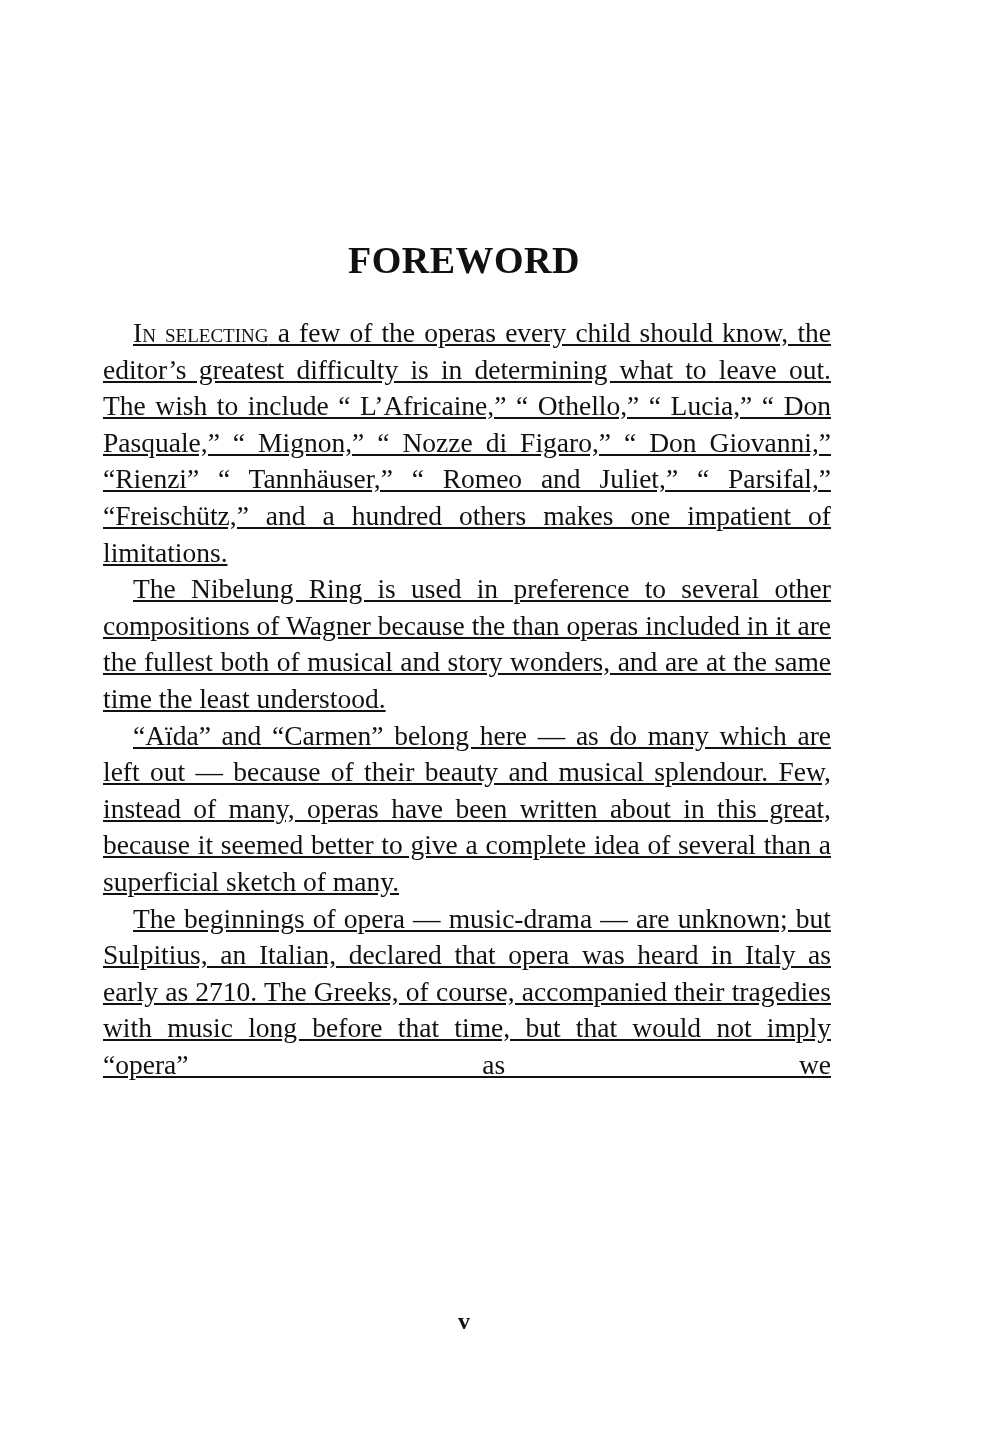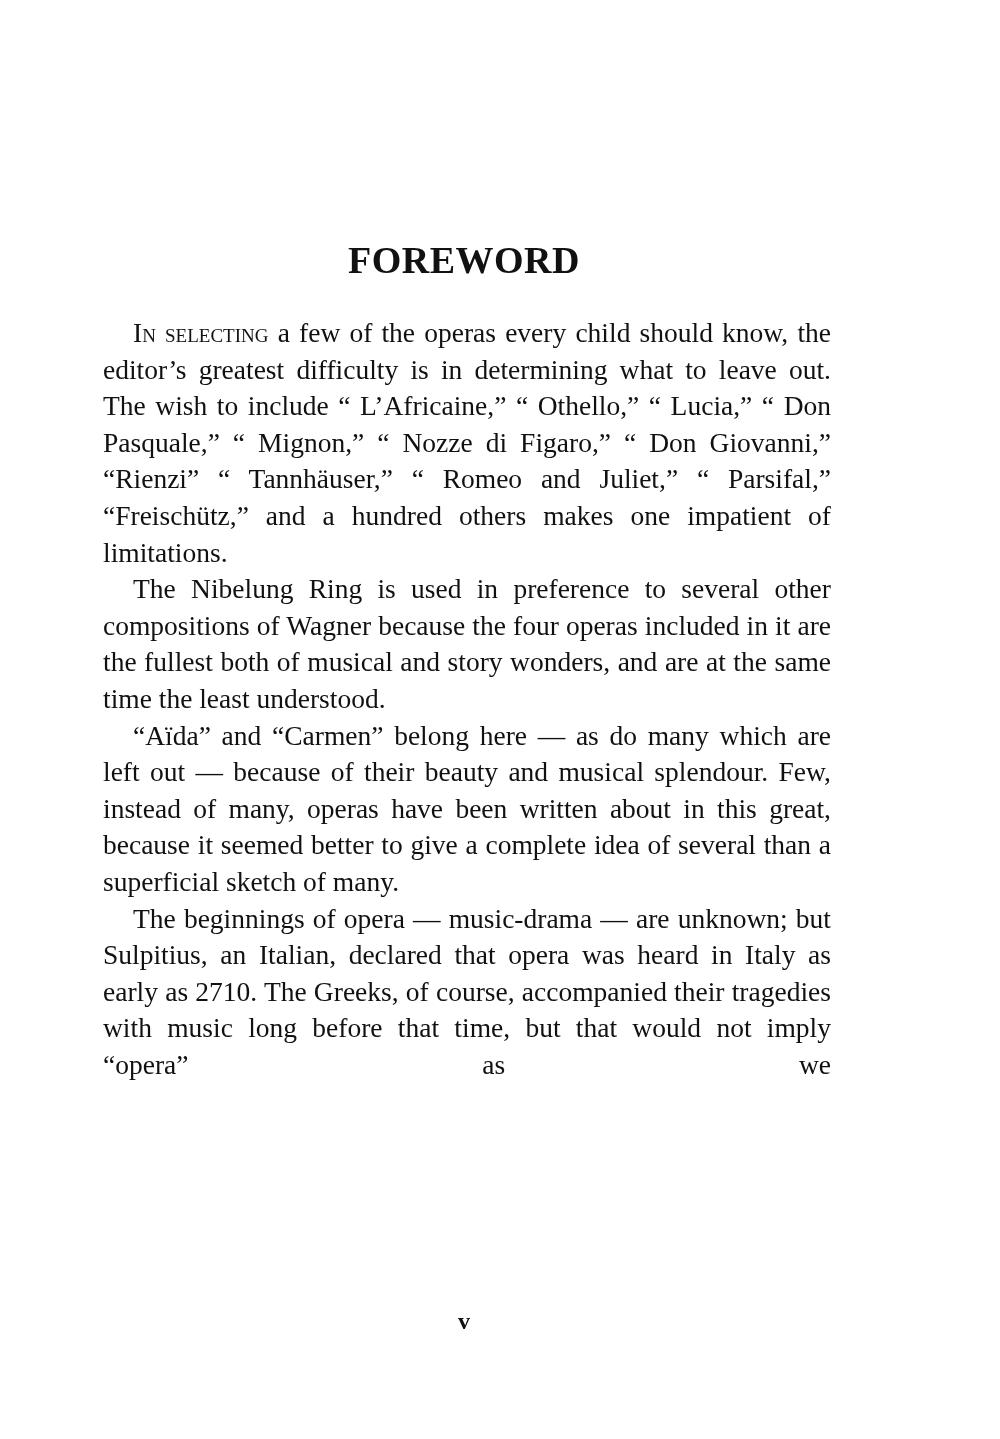--- a/index.html
+++ b/index.html
@@ -39,20 +39,21 @@
       width: 728px;
       font-size: 27.5px;
       line-height: 36.6px;
       text-align: justify;
       text-align-last: left;
     }
     .body-text p {
       margin: 0;
       text-indent: 30px;
       hyphens: manual;
+      text-decoration: underline;
     }
     .body-text p.last-para {
       text-align-last: justify;
     }
     .small-caps {
       font-variant: small-caps;
     }
     .folio {
       position: absolute;
       top: 1306px;
@@ -65,19 +66,19 @@
     }
   </style>
 </head>
 <body>
 
 <div class="page">
   <div class="title">FOREWORD</div>
 
   <div class="body-text">
     <p><span class="small-caps">In selecting</span><span> a few of the operas every child should know, the editor’s greatest difficulty is in determining what to leave out. The wish to include “ L’Africaine,” “ Othello,” “ Lucia,” “ Don Pasquale,” “ Mignon,” “ Nozze di Figaro,” “ Don Giovanni,” “Rienzi” “ Tannhäuser,” “ Romeo and Juliet,” “ Parsifal,” “Freischütz,” and a hundred others makes one impatient of limitations.</span></p>
-    <p>The Nibelung Ring is used in preference to several other compositions of Wagner because the four operas included in it are the fullest both of musical and story wonders, and are at the same time the least understood.</p>
+    <p>The Nibelung Ring is used in preference to several other compositions of Wagner because the than operas included in it are the fullest both of musical and story wonders, and are at the same time the least understood.</p>
     <p>“Aïda” and “Carmen” belong here — as do many which are left out — because of their beauty and musical splendour. Few, instead of many, operas have been written about in this great, because it seemed better to give a complete idea of several than a superficial sketch of many.</p>
     <p class="last-para">The beginnings of opera — music-drama — are unknown; but Sulpitius, an Italian, declared that opera was heard in Italy as early as 2710. The Greeks, of course, accompanied their tragedies with music long before that time, but that would not imply “opera” as we</p>
   </div>
 
   <div class="folio">v</div>
 </div>
 
 </body></html>

